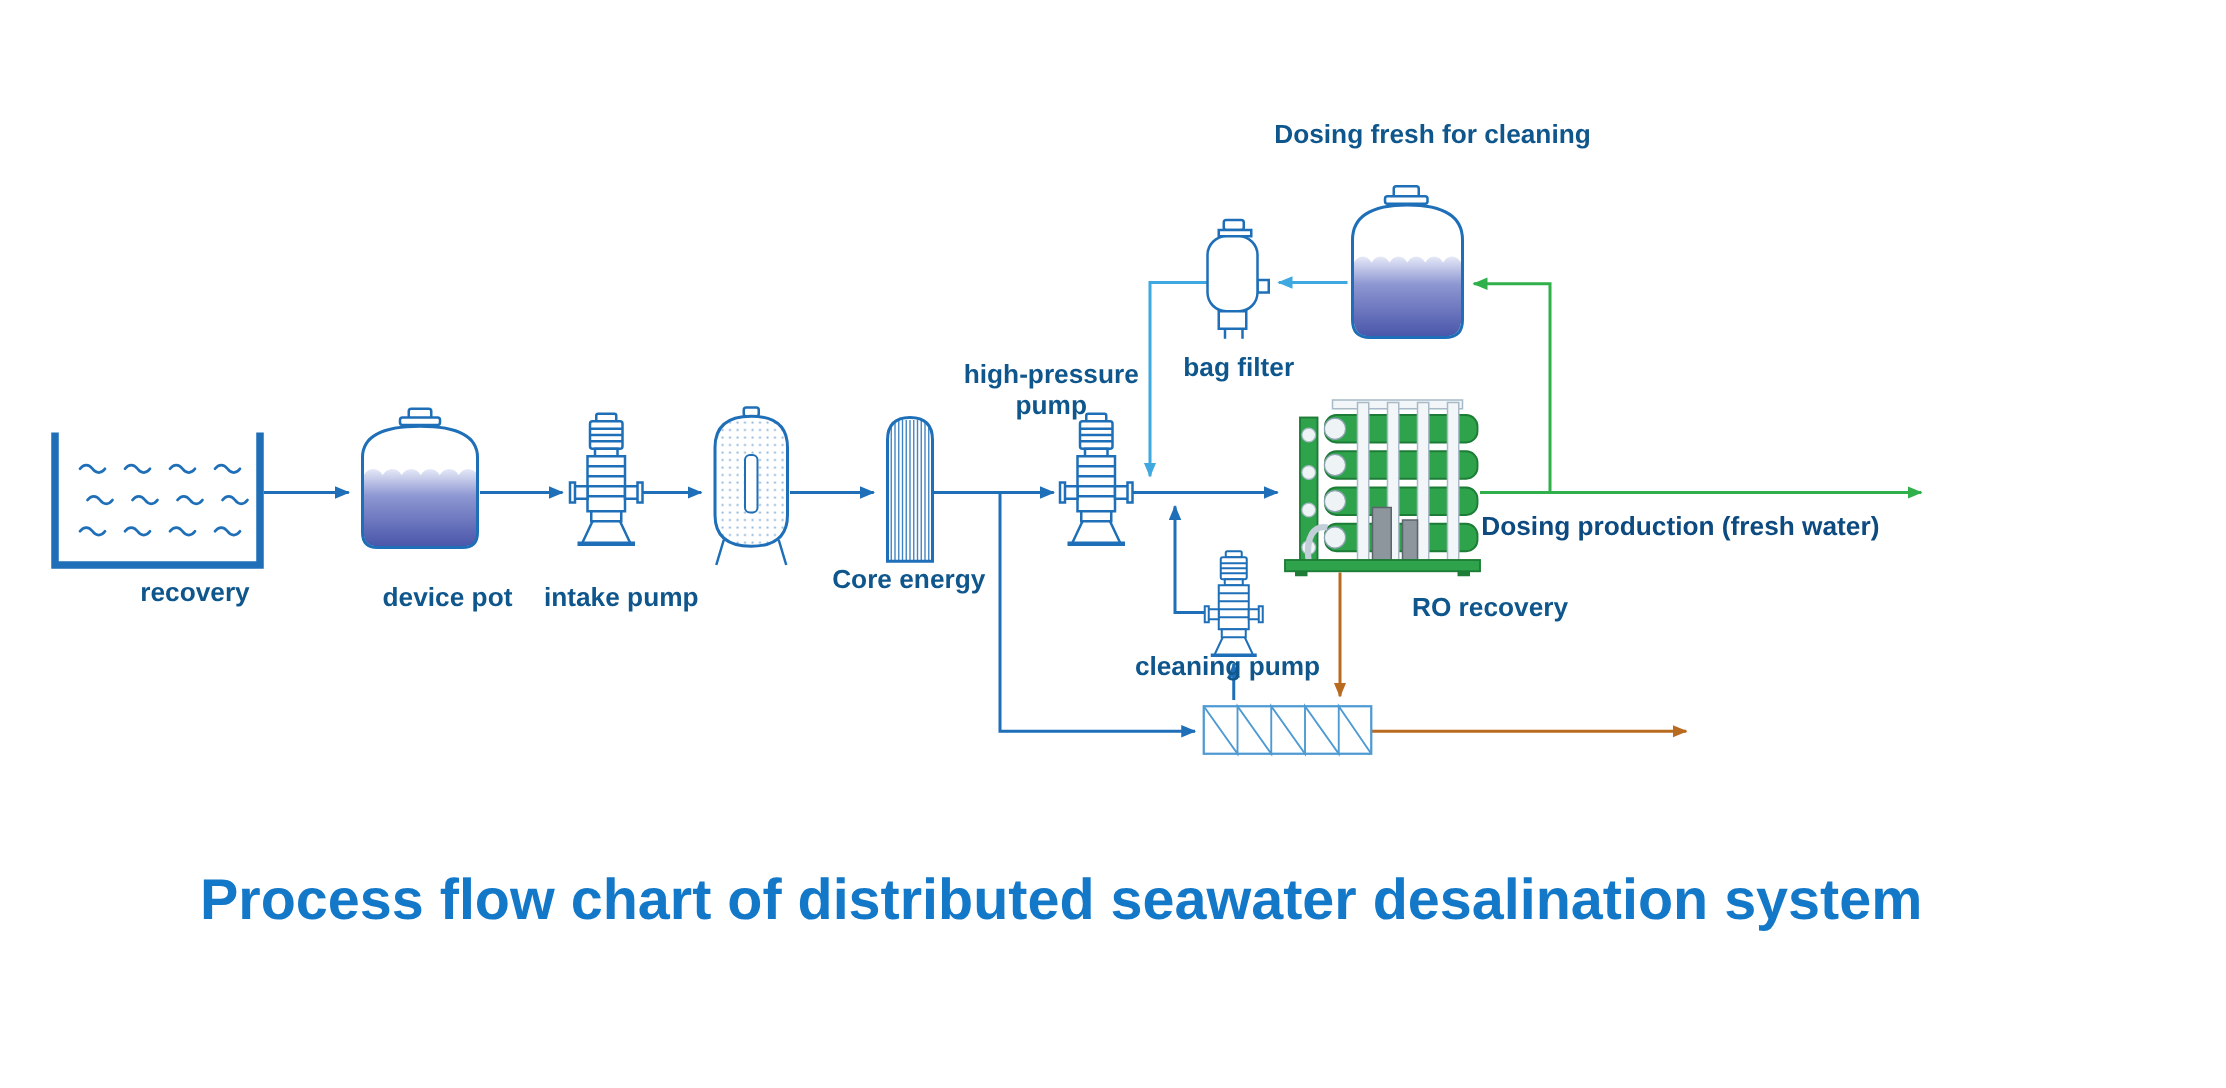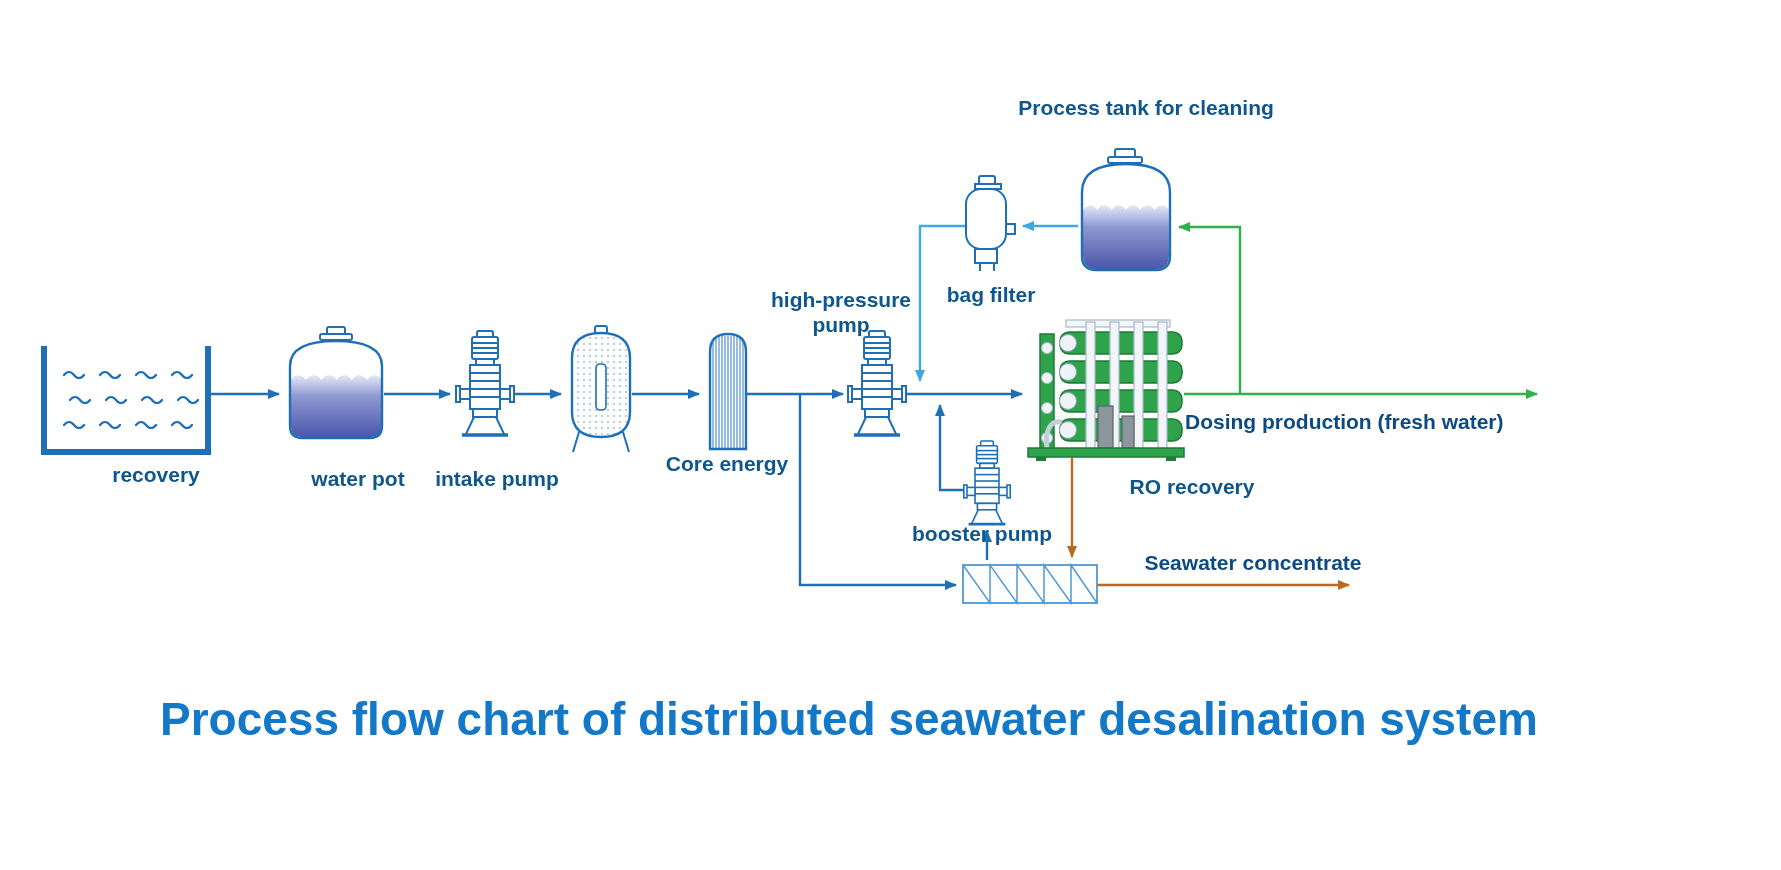--- a/index.html
+++ b/index.html
@@ -221,25 +221,24 @@
       <use href="#pump"></use>
     </g>
 
     <g>
       <rect x="963" y="565" width="134" height="38" class="dev"></rect>
       <path class="devz" d="M963,565 L990,603 L990,565 L1017,603 L1017,565 L1044,603 L1044,565 L1071,603 L1071,565 L1097,603"></path>
     </g>
   </svg>
 
   <div class="label" style="left:56px;top:462px;width:200px;">recovery</div>
-  <div class="label" style="left:258px;top:466px;width:200px;">water pot</div>
+  <div class="label" style="left:258px;top:466px;width:200px;">device pot</div>
   <div class="label" style="left:397px;top:466px;width:200px;">intake pump</div>
   <div class="label" style="left:627px;top:451px;width:200px;">Core energy</div>
   <div class="label wrap" style="left:759px;top:287px;width:164px;">high-pressure pump</div>
   <div class="label" style="left:891px;top:282px;width:200px;">bag filter</div>
-  <div class="label" style="left:1011px;top:95px;width:270px;">Process tank for cleaning</div>
+  <div class="label" style="left:1011px;top:95px;width:270px;">Dosing fresh for cleaning</div>
   <div class="label" style="left:1067px;top:474px;width:250px;">RO recovery</div>
-  <div class="label" style="left:882px;top:521px;width:200px;">booster pump</div>
+  <div class="label" style="left:882px;top:521px;width:200px;">cleaning pump</div>
   <div class="label left stream" style="left:1185px;top:409px;width:360px;">Dosing production (fresh water)</div>
-  <div class="label stream" style="left:1123px;top:550px;width:260px;">Seawater concentrate</div>
 
   <div class="title" style="left:160px;top:692px;width:1320px;">Process flow chart of distributed seawater desalination system</div>
 </div>
 
 </body></html>

